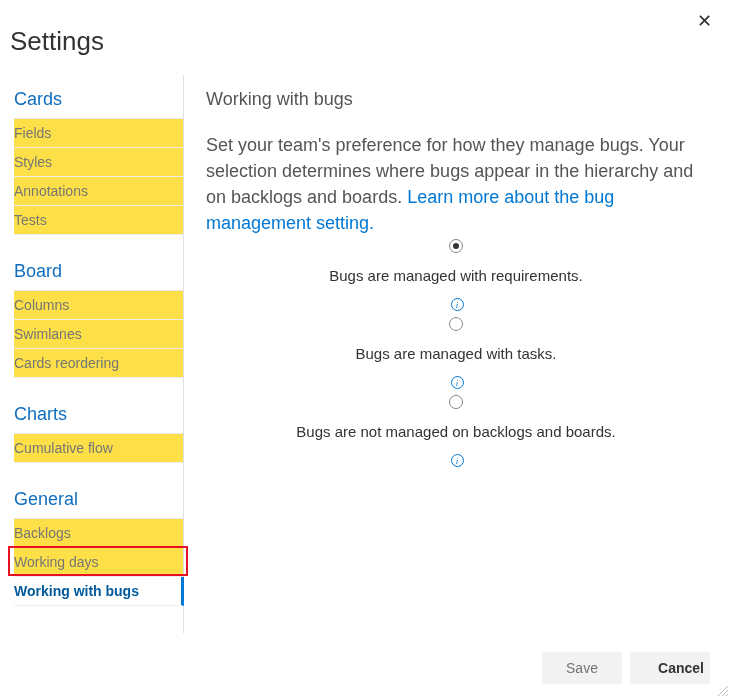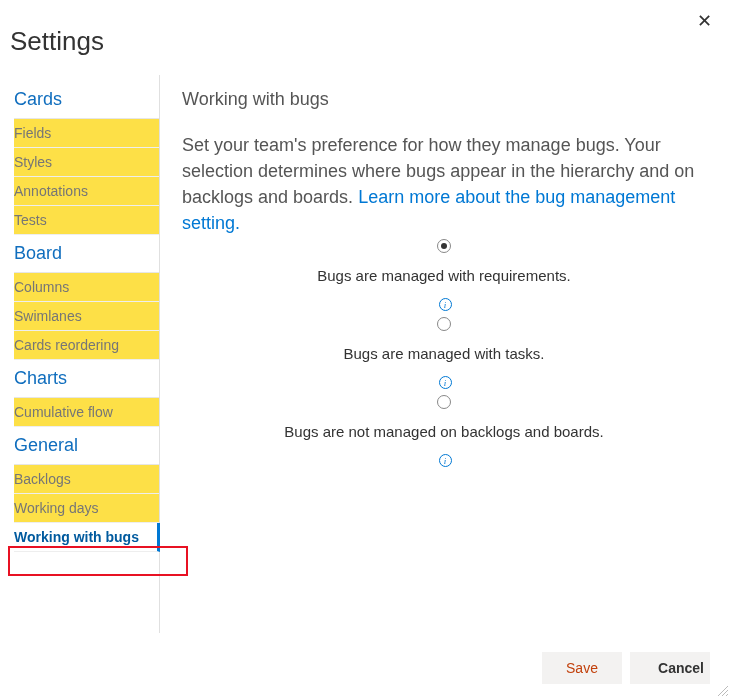--- a/index.html
+++ b/index.html
@@ -28,34 +28,34 @@
     padding: 26px 0 18px 10px;
     font-size: 26px;
     font-weight: 400;
     color: #333;
   }
   .body {
     display: flex;
     height: calc(100% - 140px);
   }
   .sidebar {
-    width: 160px;
+    width: 184px;
     padding-left: 14px;
     border-right: 1px solid #e0e0e0;
     overflow: visible;
   }
   .section-title {
     color: #106ebe;
     font-size: 18px;
     font-weight: 400;
     padding: 8px 0 8px 0;
     border-bottom: 1px solid #e6e6e6;
   }
   .section-title.first { padding-top: 14px; }
-  .section-title:not(.first) { }
+  .section-title:not(.first) { margin-top: 18px; }
   .nav-item {
     display: block;
     padding: 6px 0 6px 0;
     color: #767676;
     font-size: 14px;
     border-bottom: 1px solid #eee;
     cursor: pointer;
     position: relative;
     background: #fde047;
   }
@@ -147,21 +147,21 @@
     min-width: 80px;
     height: 32px;
     border: none;
     font-size: 14px;
     cursor: pointer;
     background: #f3f2f1;
     color: #333;
     font-family: inherit;
   }
   .btn.disabled {
-    color: #c2410c;
+    color: #737373;
     cursor: default;
   }
   .btn.cancel {
     font-weight: 600;
     text-align: right;
   }
   .resize-grip {
     position: absolute;
     right: 2px;
     bottom: 2px;

